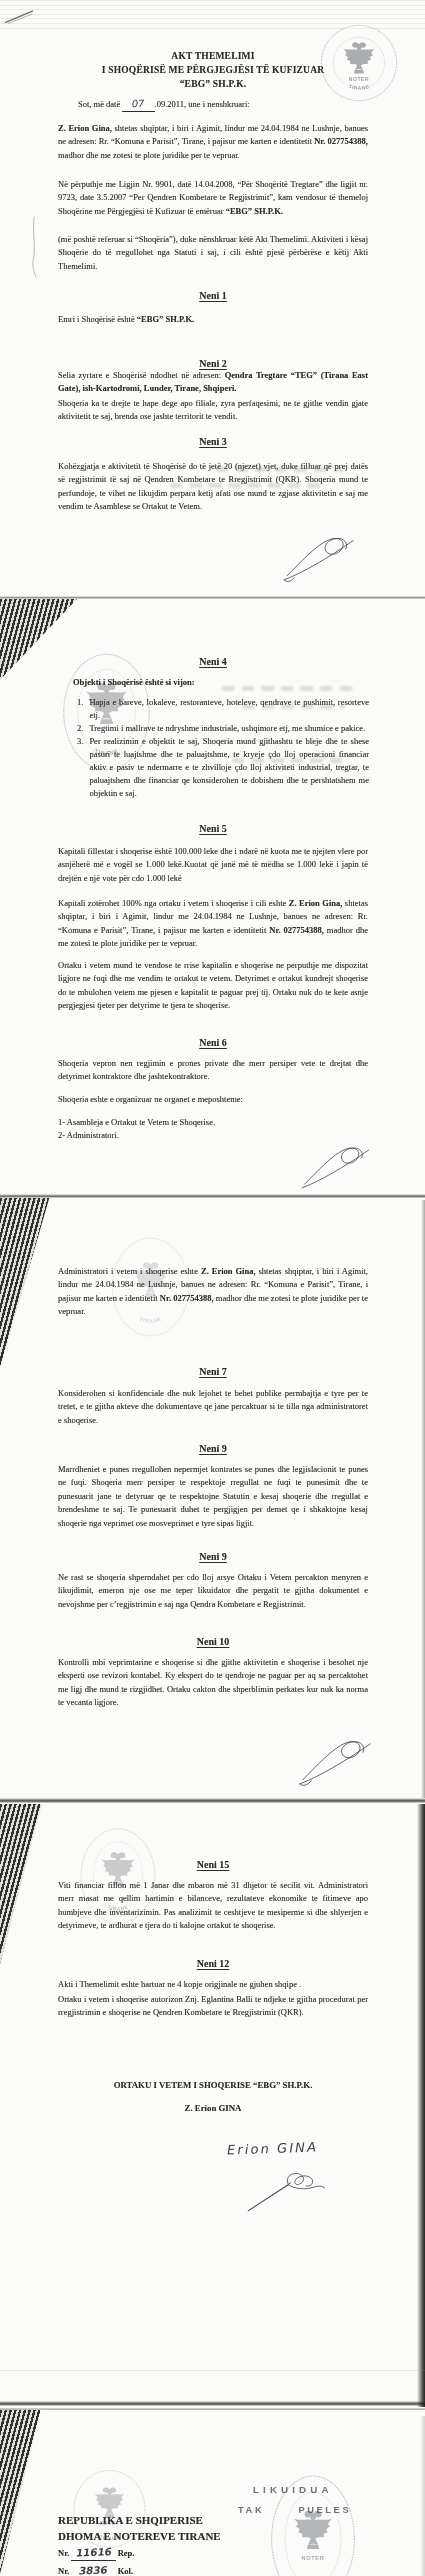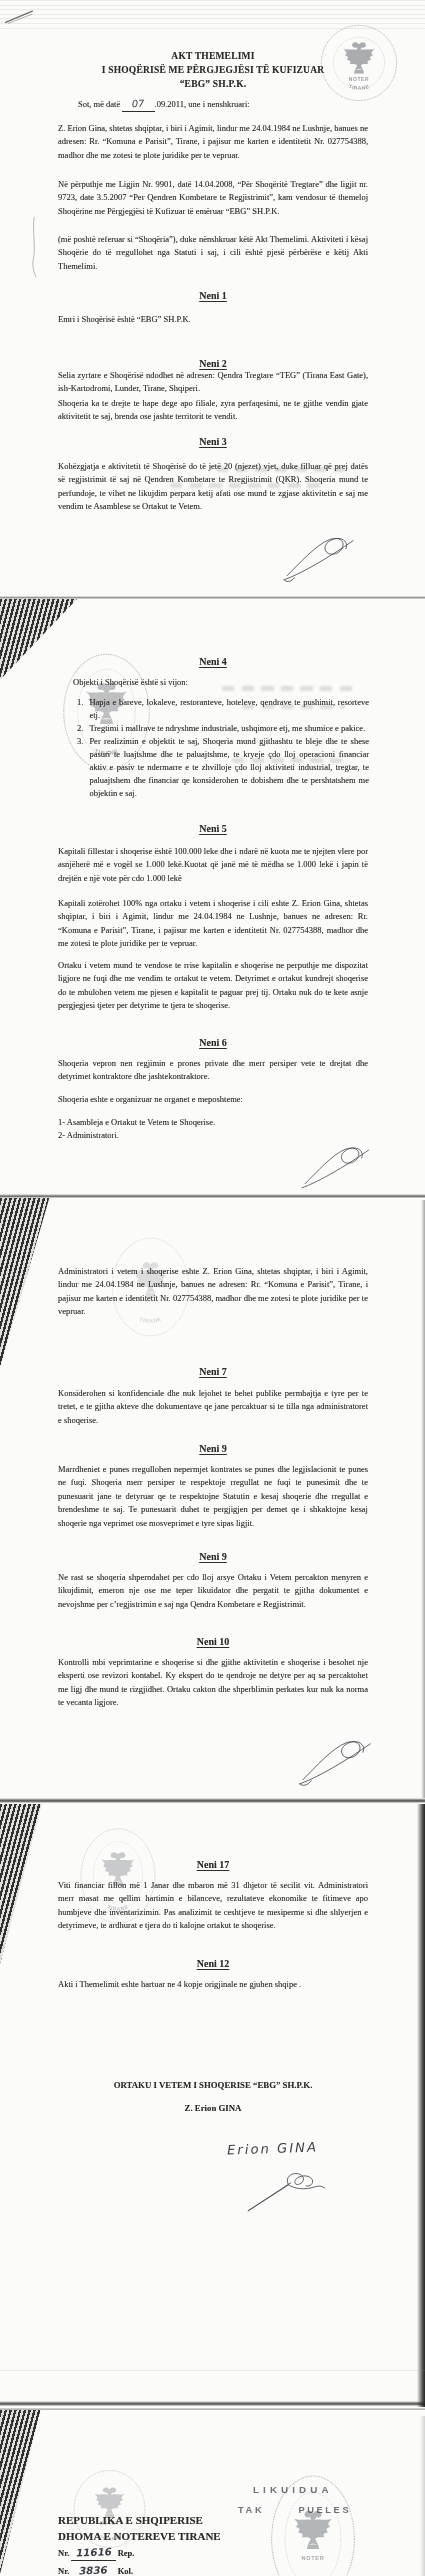--- a/index.html
+++ b/index.html
@@ -7,21 +7,21 @@
     position:relative;width:426px;height:3011px;margin:0 auto;
     background:#fbfbf9;overflow:hidden;
     font-family:"Liberation Serif", serif;
     color:#2e2c29;
   }
   
   .blk{position:absolute;font-size:8.5px;line-height:13.4px;text-align:justify;
        text-shadow:0 0 0.3px rgba(40,38,35,.4);}
   .ctr{position:absolute;left:0;width:426px;text-align:center;
        text-shadow:0 0 0.3px rgba(40,38,35,.4);}
-  .bold{font-weight:normal;}
+  .bold{font-weight:bold;}
   .doc-title{font-size:9.5px;font-weight:bold;line-height:14px;letter-spacing:0.2px;}
   .neni{font-size:10px;font-weight:bold;text-decoration:underline;text-underline-offset:1.5px;}
   
   .hw{font-family:"DejaVu Sans", sans-serif;font-style:italic;color:#3b3e45;
       display:inline-block;transform:rotate(-2deg);font-size:9.8px;line-height:1;
       text-shadow:none;}
   .uline{display:inline-block;border-bottom:0.7px solid #2e2c29;padding:0 4.1px;min-width:24px;text-align:center;}
   .hw-name{position:absolute;font-family:"DejaVu Sans", sans-serif;font-style:italic;
       font-size:13px;letter-spacing:2.1px;color:#3e4146;transform:rotate(-2deg);text-shadow:none;}
   
@@ -194,46 +194,47 @@
   <div class="ctr neni" style="top:1366px">Neni 7</div>
   <div class="blk" style="top:1387px;left:58px;width:310px">Konsiderohen si konfidenciale dhe nuk lejohet te behet publike permbajtja e tyre per te tretet, e te gjitha akteve dhe dokumentave qe jane percaktuar si te tilla nga administratoret e shoqerise.</div>
 
   <div class="ctr neni" style="top:1443px">Neni 9</div>
   <div class="blk" style="top:1463px;left:58px;width:310px">Marrdheniet e punes rregullohen nepermjet kontrates se punes dhe legjislacionit te punes ne fuqi. Shoqeria merr persiper te respektoje rregullat ne fuqi te punesimit dhe te punesuarit jane te detyruar qe te respektojne Statutin e kesaj shoqerie dhe rregullat e brendeshme te saj. Te punesuarit duhet te pergjigjen per demet qe i shkaktojne kesaj shoqerie nga veprimet ose mosveprimet e tyre sipas ligjit.</div>
 
   <div class="ctr neni" style="top:1551px">Neni 9</div>
   <div class="blk" style="top:1571px;left:58px;width:310px">Ne rast se shoqeria shperndahet per cdo lloj arsye Ortaku i Vetem percakton menyren e likujdimit, emeron nje ose me teper likuidator dhe pergatit te gjitha dokumentet e nevojshme per c’regjistrimin e saj nga Qendra Kombetare e Regjistrimit.</div>
 
   <div class="ctr neni" style="top:1636px">Neni 10</div>
-  <div class="blk" style="top:1656px;left:58px;width:310px">Kontrolli mbi veprimtarine e shoqerise si dhe gjithe aktivitetin e shoqerise i besohet nje eksperti ose revizori kontabel. Ky ekspert do te qendroje ne detyre per aq sa percaktohet me ligj dhe mund te rizgjidhet. Ortaku cakton dhe shperblimin perkates kur nuk ka norma te vecanta ligjore.</div>
+  <div class="blk" style="top:1656px;left:58px;width:310px">Kontrolli mbi veprimtarine e shoqerise si dhe gjithe aktivitetin e shoqerise i besohet nje eksperti ose revizori kontabel. Ky ekspert do te qendroje ne paguar per aq sa percaktohet me ligj dhe mund te rizgjidhet. Ortaku cakton dhe shperblimin perkates kur nuk ka norma te vecanta ligjore.</div>
 
   <svg class="sig" style="left:296px;top:1727px" width="88" height="59" viewBox="0 0 165 112">
     <path d="M12,100 C36,76 68,40 94,30 C114,23 126,34 118,48 C110,61 90,62 86,50 C82,38 98,26 114,28 C126,30 130,40 126,48"></path>
     <path d="M6,108 C40,96 94,64 140,32"></path>
     <path d="M6,108 C12,114 22,110 28,102"></path>
   </svg>
 
   <div class="cut" style="top:1798px;height:5.2px;opacity:.85"></div>
 
   <div class="wedge w-tri2" style="top:1804px;width:72px;height:160px"></div>
   <div class="redge" style="left:417px;top:1804px;width:8.2px;height:603px;background:linear-gradient(90deg,rgba(25,25,22,0),rgba(25,25,22,.75) 70%,rgba(12,12,10,.9))"></div>
 
   <svg class="stamp" style="left:77px;top:1823px;opacity:.5" width="82" height="106" viewBox="0 0 200 248">
     <ellipse class="ring" cx="100" cy="124" rx="90" ry="115"></ellipse>
     <ellipse class="ring ring2" cx="100" cy="124" rx="60" ry="84"></ellipse>
     <use href="#eagle" transform="translate(100,112) scale(1.2)" fill="currentColor" opacity=".85"></use>
     <path id="arc-s4" d="M34,158 A74,92 0 0 0 166,158" fill="none"></path>
     <text class="st-txt st-sm"><textPath href="#arc-s4" startOffset="50%" text-anchor="middle">TIRANE</textPath></text>
   </svg>
 
-  <div class="ctr neni" style="top:1859px">Neni 17</div>
+  <div class="ctr neni" style="top:1859px">Neni 15</div>
   <div class="blk" style="top:1879px;left:58px;width:310px">Viti financiar fillon më 1 Janar dhe mbaron më 31 dhjetor të secilit vit. Administratori merr masat me qellim hartimin e bilanceve, rezultateve ekonomike te fitimeve apo humbjeve dhe inventarizimin. Pas analizimit te ceshtjeve te mesiperme si dhe shlyerjen e detyrimeve, te ardhurat e tjera do ti kalojne  ortakut te shoqerise.</div>
 
   <div class="ctr neni" style="top:1958px">Neni 12</div>
   <div class="blk" style="top:1978px;left:58px;width:310px;text-align:left">Akti i Themelimit eshte hartuar ne 4 kopje origjinale ne gjuhen shqipe .</div>
+  <div class="blk" style="top:1993px;left:58px;width:310px">Ortaku i vetem i shoqerise autorizon Znj. Eglantina Balli te ndjeke te gjitha procedurat per rregjistrimin e shoqerise ne Qendren Kombetare te Rregjistrimit (QKR).</div>
 
   <div class="ctr closing" style="top:2080px">ORTAKU I VETEM I SHOQERISE “EBG” SH.P.K.</div>
   <div class="ctr closing" style="top:2103px">Z. Erion GINA</div>
 
   <div class="hw-name" style="left:227px;top:2141px">Erion GINA</div>
 
   <svg class="sig" style="left:241px;top:2162px" width="93" height="52" viewBox="0 0 180 100">
     <path d="M14,94 L92,44 C86,34 92,22 106,22 C122,22 126,36 114,42 C104,47 100,36 110,30 C120,24 134,26 138,34 C141,41 134,48 126,46"></path>
     <path d="M14,94 L96,40"></path>
     <path d="M92,44 C104,52 124,54 142,48 C150,45 158,46 162,50"></path>

